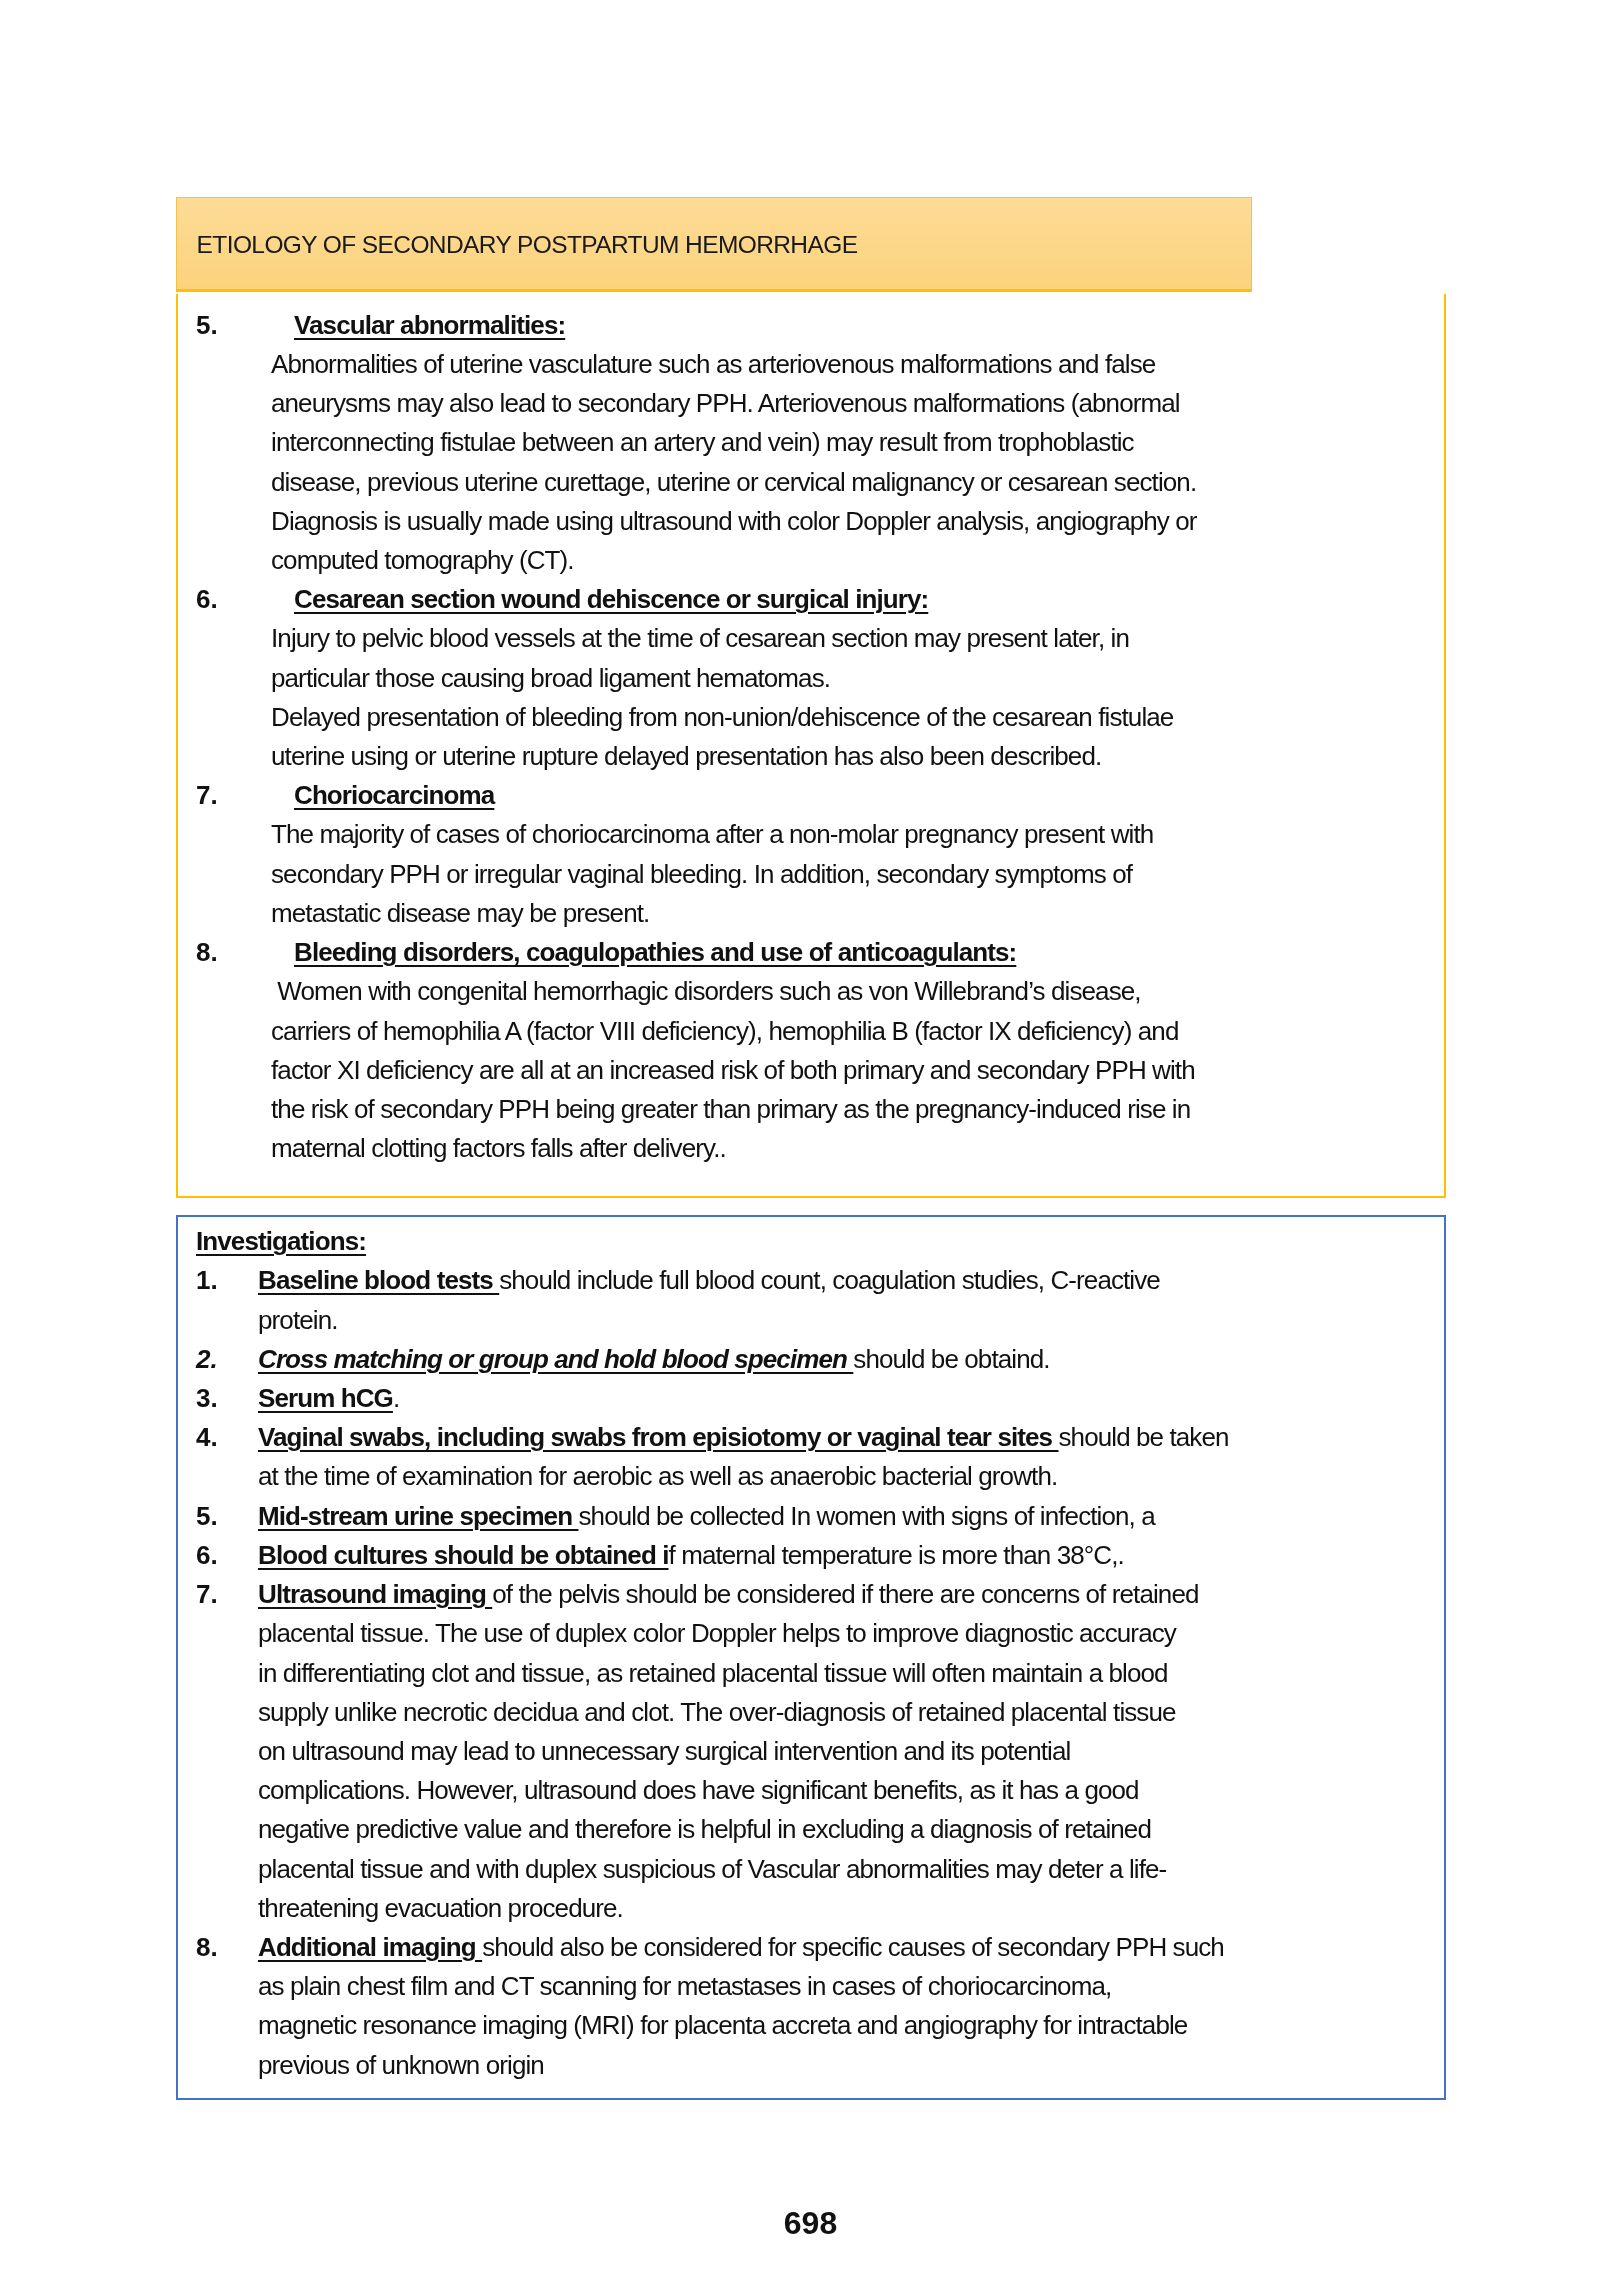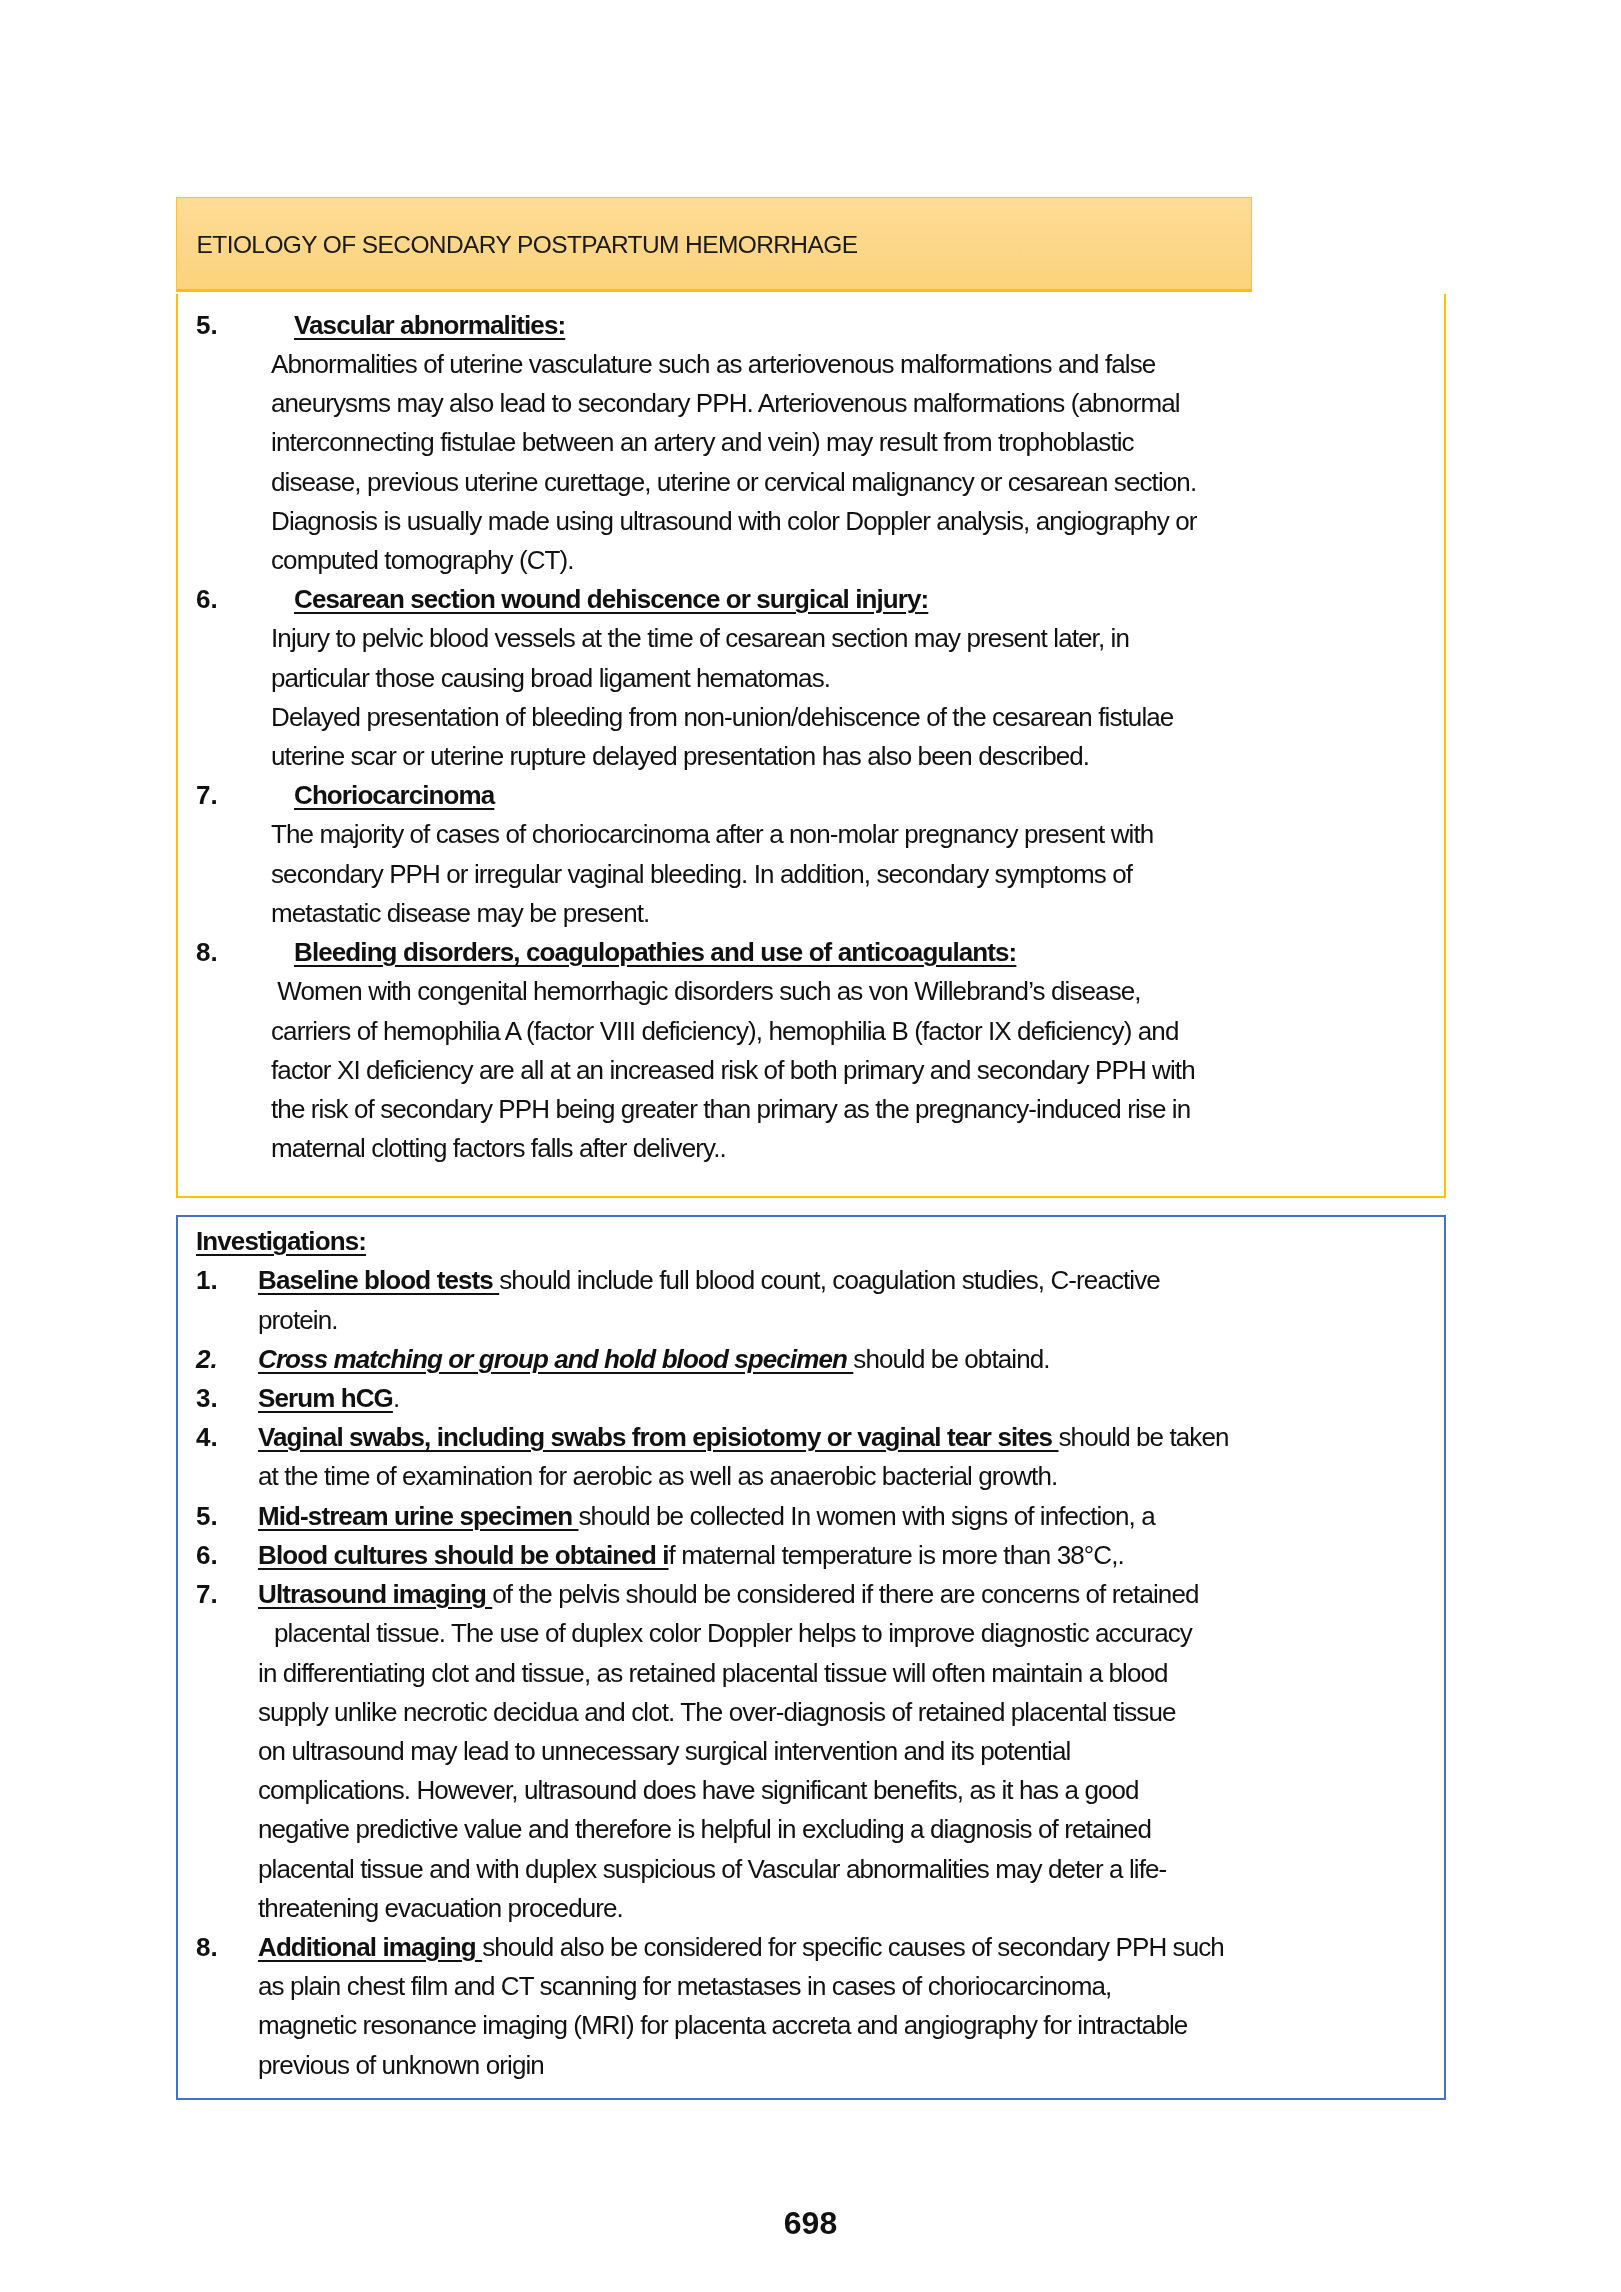--- a/index.html
+++ b/index.html
@@ -36,21 +36,21 @@
     <div class="line" style="left: 271px; top: 384px; white-space: pre;">aneurysms may also lead to secondary PPH. Arteriovenous malformations (abnormal</div>
     <div class="line" style="left: 271px; top: 423px; white-space: pre;">interconnecting fistulae between an artery and vein) may result from trophoblastic</div>
     <div class="line" style="left: 271px; top: 463px; white-space: pre;">disease, previous uterine curettage, uterine or cervical malignancy or cesarean section.</div>
     <div class="line" style="left: 271px; top: 502px; white-space: pre;">Diagnosis is usually made using ultrasound with color Doppler analysis, angiography or</div>
     <div class="line" style="left: 271px; top: 541px; white-space: pre;">computed tomography (CT).</div>
     <div class="num" style="left: 196px; top: 580px;">6.</div>
     <div class="line head" style="left: 294px; top: 580px;">Cesarean section wound dehiscence or surgical injury:</div>
     <div class="line" style="left: 271px; top: 619px; white-space: pre;">Injury to pelvic blood vessels at the time of cesarean section may present later, in</div>
     <div class="line" style="left: 271px; top: 659px; white-space: pre;">particular those causing broad ligament hematomas.</div>
     <div class="line" style="left: 271px; top: 698px; white-space: pre;">Delayed presentation of bleeding from non-union/dehiscence of the cesarean fistulae</div>
-    <div class="line" style="left: 271px; top: 737px; white-space: pre;">uterine scar or uterine rupture delayed presentation has also been described.</div>
+    <div class="line" style="left: 271px; top: 737px; white-space: pre;">uterine using or uterine rupture delayed presentation has also been described.</div>
     <div class="num" style="left: 196px; top: 776px;">7.</div>
     <div class="line head" style="left: 294px; top: 776px;">Choriocarcinoma</div>
     <div class="line" style="left: 271px; top: 815px; white-space: pre;">The majority of cases of choriocarcinoma after a non-molar pregnancy present with</div>
     <div class="line" style="left: 271px; top: 855px; white-space: pre;">secondary PPH or irregular vaginal bleeding. In addition, secondary symptoms of</div>
     <div class="line" style="left: 271px; top: 894px; white-space: pre;">metastatic disease may be present.</div>
     <div class="num" style="left: 196px; top: 933px;">8.</div>
     <div class="line head" style="left: 294px; top: 933px;">Bleeding disorders, coagulopathies and use of anticoagulants:</div>
     <div class="line" style="left: 271px; top: 972px; white-space: pre;"> Women with congenital hemorrhagic disorders such as von Willebrand’s disease,</div>
     <div class="line" style="left: 271px; top: 1012px; white-space: pre;">carriers of hemophilia A (factor VIII deficiency), hemophilia B (factor IX deficiency) and</div>
     <div class="line" style="left: 271px; top: 1051px; white-space: pre;">factor XI deficiency are all at an increased risk of both primary and secondary PPH with</div>
@@ -68,21 +68,21 @@
     <div class="line" style="left: 258px; top: 1379px;"><span class="head" style="white-space: pre;">Serum hCG</span><span>.</span></div>
     <div class="num" style="left: 196px; top: 1418px;">4.</div>
     <div class="line" style="left: 258px; top: 1418px;"><span class="head" style="white-space: pre;">Vaginal swabs, including swabs from episiotomy or vaginal tear sites </span><span>should be taken</span></div>
     <div class="line" style="left: 258px; top: 1457px;">at the time of examination for aerobic as well as anaerobic bacterial growth.</div>
     <div class="num" style="left: 196px; top: 1497px;">5.</div>
     <div class="line" style="left: 258px; top: 1497px;"><span class="head" style="white-space: pre;">Mid-stream urine specimen </span><span>should be collected In women with signs of infection, a</span></div>
     <div class="num" style="left: 196px; top: 1536px;">6.</div>
     <div class="line" style="left: 258px; top: 1536px;"><span class="head" style="white-space: pre;">Blood cultures should be obtained i</span><span>f maternal temperature is more than 38°C,.</span></div>
     <div class="num" style="left: 196px; top: 1575px;">7.</div>
     <div class="line" style="left: 258px; top: 1575px;"><span class="head" style="white-space: pre;">Ultrasound imaging </span><span>of the pelvis should be considered if there are concerns of retained</span></div>
-    <div class="line" style="left: 258px; top: 1614px; margin-left: 16px;">placental tissue. The use of duplex color Doppler helps to improve diagnostic accuracy</div>
+    <div class="line" style="left: 258px; top: 1614px;">placental tissue. The use of duplex color Doppler helps to improve diagnostic accuracy</div>
     <div class="line" style="left: 258px; top: 1654px;">in differentiating clot and tissue, as retained placental tissue will often maintain a blood</div>
     <div class="line" style="left: 258px; top: 1693px;">supply unlike necrotic decidua and clot. The over-diagnosis of retained placental tissue</div>
     <div class="line" style="left: 258px; top: 1732px;">on ultrasound may lead to unnecessary surgical intervention and its potential</div>
     <div class="line" style="left: 258px; top: 1771px;">complications. However, ultrasound does have significant benefits, as it has a good</div>
     <div class="line" style="left: 258px; top: 1810px;">negative predictive value and therefore is helpful in excluding a diagnosis of retained</div>
     <div class="line" style="left: 258px; top: 1850px;">placental tissue and with duplex suspicious of Vascular abnormalities may deter a life-</div>
     <div class="line" style="left: 258px; top: 1889px;">threatening evacuation procedure.</div>
     <div class="num" style="left: 196px; top: 1928px;">8.</div>
     <div class="line" style="left: 258px; top: 1928px;"><span class="head" style="white-space: pre;">Additional imaging </span><span>should also be considered for specific causes of secondary PPH such</span></div>
     <div class="line" style="left: 258px; top: 1967px;">as plain chest film and CT scanning for metastases in cases of choriocarcinoma,</div>

